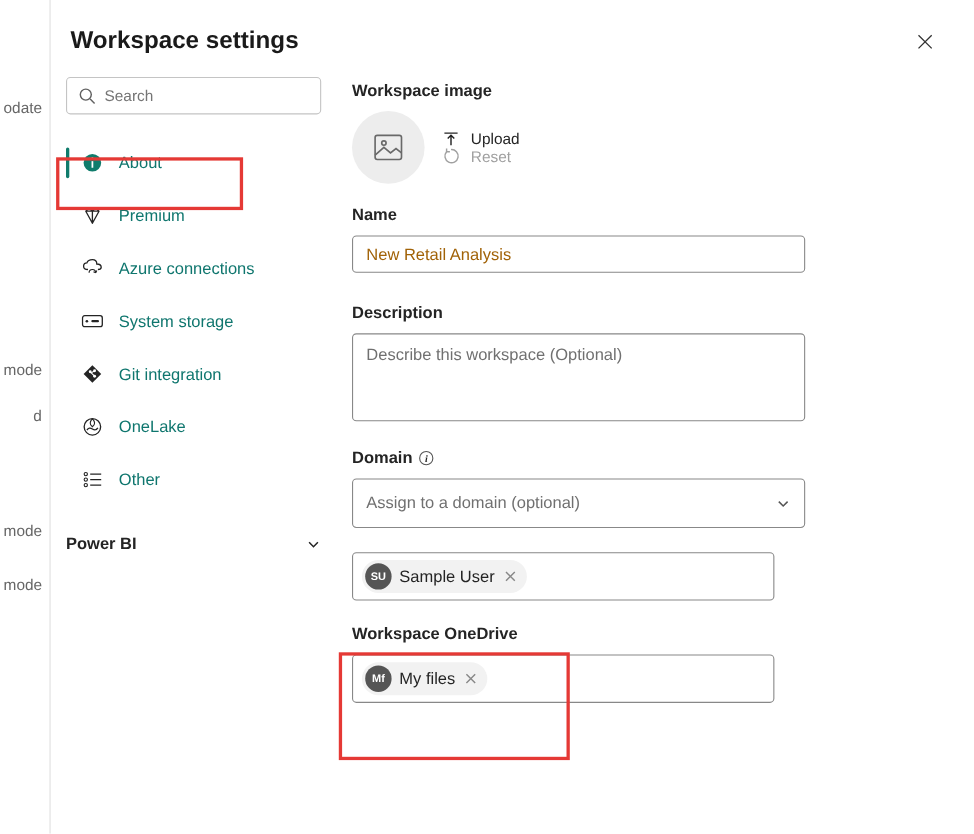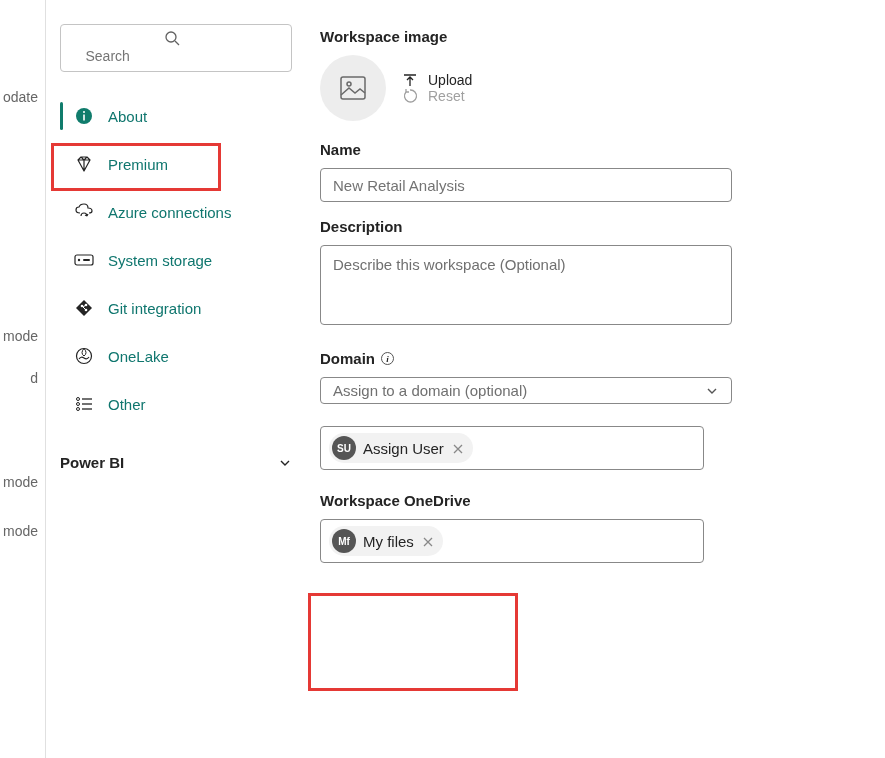--- a/index.html
+++ b/index.html
@@ -69,25 +69,24 @@
     }
     .sidebar {
       width: 232px;
       flex: none;
     }
     .search-box {
       display: flex;
       align-items: center;
       border: 1px solid #c4c4c4;
       border-radius: 4px;
-      height: 48px;
-      padding: 5px 10px;
+      height: 24px;
+      padding: 16px 10px;
       margin-bottom: 22px;
       color: #616161;
-      flex-direction: column;
     }
     .search-box svg {
       margin-right: 8px;
       flex: none;
     }
     .search-input {
       border: none;
       outline: none;
       flex: 1;
       font-size: 14px;
@@ -199,44 +198,44 @@
       color: #a0a0a0;
       cursor: default;
     }
     .text-input {
       width: 412px;
       height: 34px;
       border: 1px solid #888;
       border-radius: 4px;
       padding: 0 12px;
       font-size: 15px;
-      color: #737373;
+      color: #a16207;
       outline: none;
-      margin-bottom: 16px;
+      margin-bottom: 28px;
     }
     .textarea-input {
       width: 412px;
       height: 80px;
       border: 1px solid #888;
       border-radius: 4px;
       padding: 10px 12px;
       font-size: 15px;
       color: #ec4899;
       outline: none;
       resize: none;
       margin-bottom: 22px;
       font-family: inherit;
     }
     .textarea-input::placeholder,
     .text-input::placeholder {
       color: #707070;
     }
     .select-box {
       width: 412px;
-      height: 27px;
+      height: 45px;
       border: 1px solid #888;
       border-radius: 4px;
       padding: 0 12px;
       display: flex;
       align-items: center;
       justify-content: space-between;
       cursor: pointer;
       margin-bottom: 22px;
       color: #707070;
       font-size: 15px;
@@ -297,20 +296,28 @@
 <div class="bg-items">
   <div class="bg-item" style="margin-top:85px">odate</div>
   <div class="bg-item" style="margin-top:215px">mode</div>
   <div class="bg-item" style="margin-top:18px">d</div>
   <div class="bg-item" style="margin-top:80px">mode</div>
   <div class="bg-item" style="margin-top:25px">mode</div>
 </div>
 
 <div class="panel">
 
+  <div class="panel-header">
+    <div class="panel-title">Workspace settings</div>
+    <div class="close-btn">
+      <svg width="16" height="16" viewBox="0 0 16 16">
+          <path d="M2 2 L14 14 M14 2 L2 14" stroke="currentColor" stroke-width="1.2" fill="none"></path>
+        </svg>
+    </div>
+  </div>
 
   <div class="body-row">
 
     <div class="sidebar">
       <div class="search-box">
         <svg width="16" height="16" viewBox="0 0 16 16">
             <circle cx="7" cy="7" r="5" stroke="#616161" stroke-width="1.3" fill="none"></circle>
             <path d="M11 11 L15 15" stroke="#616161" stroke-width="1.3"></path>
           </svg>
         <input class="search-input" placeholder="Search" style="">
@@ -444,21 +451,21 @@
       <div class="select-box">
         <span>Assign to a domain (optional)</span>
         <svg width="14" height="14" viewBox="0 0 14 14">
             <path d="M3 5 L7 9 L11 5" stroke="#555" stroke-width="1.4" fill="none"></path>
           </svg>
       </div>
 
       <div class="chip-container">
         <div class="chip">
           <div class="chip-avatar">SU</div>
-          <span>Assign User</span>
+          <span>Sample User</span>
           <span class="chip-remove">
             <svg width="10" height="10" viewBox="0 0 10 10">
                 <path d="M1 1 L9 9 M9 1 L1 9" stroke="#888" stroke-width="1.3"></path>
               </svg>
           </span>
         </div>
       </div>
 
       <div class="field-label">Workspace OneDrive</div>
       <div class="chip-container">

